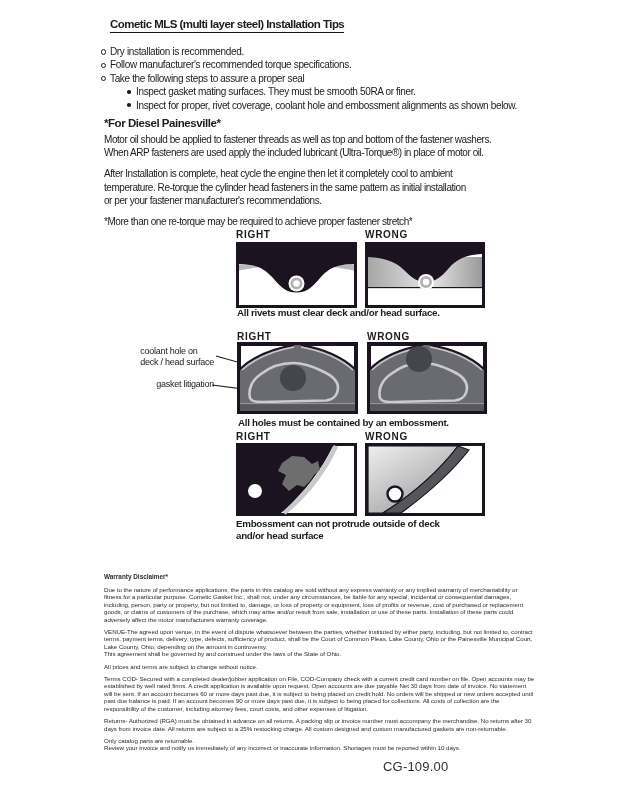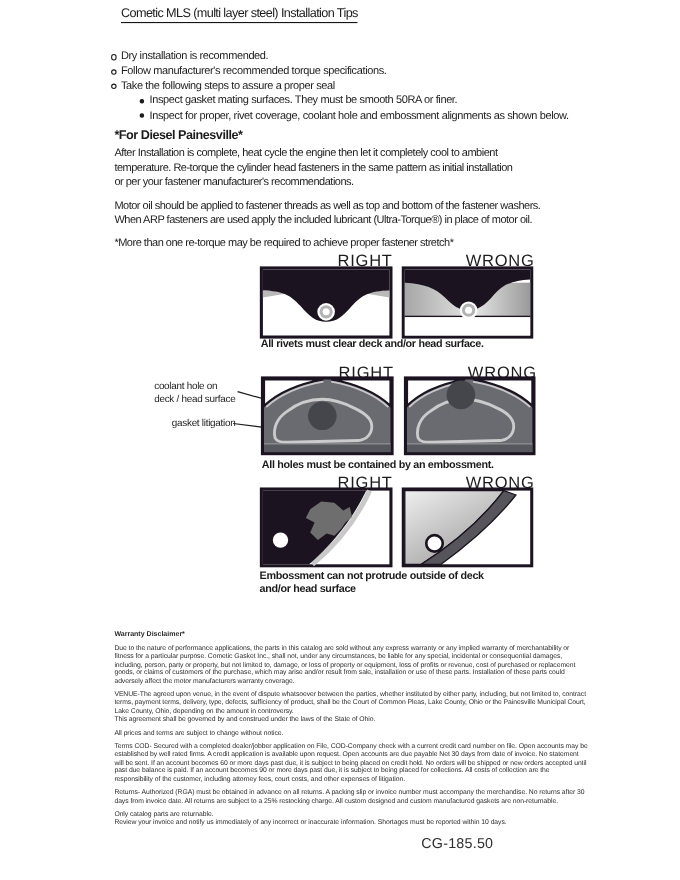--- a/index.html
+++ b/index.html
@@ -6,22 +6,22 @@
   body{
     width:618px;height:800px;position:relative;overflow:hidden;
     background:#ffffff;color:#1c1c1c;
     font-family:"Liberation Sans","DejaVu Sans",sans-serif;
     -webkit-font-smoothing:antialiased;
   }
   .abs{position:absolute;}
 
   
   .doc-title{
-    left:110px;top:6px;
-    font-size:11.5px;font-weight:normal;letter-spacing:-0.55px;
+    left:110px;top:18px;
+    font-size:11.5px;font-weight:bold;letter-spacing:-0.55px;
     border-bottom:1.6px solid #141414;padding-bottom:1.5px;
     white-space:nowrap;
   }
 
   
   .tips{left:101px;top:45px;font-size:10px;letter-spacing:-0.35px;line-height:13.4px;}
   .blt{position:relative;padding-left:9px;white-space:nowrap;}
   .blt::before{
     content:"";position:absolute;left:0;top:4.4px;width:3.2px;height:3.2px;
     border:0.9px solid #1c1c1c;border-radius:50%;
@@ -31,22 +31,22 @@
 
   
   .diesel{left:104px;top:117px;width:470px;}
   .diesel-h{font-size:11.5px;font-weight:bold;letter-spacing:-0.45px;margin-bottom:4px;}
   .para{font-size:10px;letter-spacing:-0.45px;line-height:13.2px;white-space:pre-line;}
   .para + .para{margin-top:8px;}
   .note{margin-top:9px;}
 
   
   .fig{left:0;width:618px;}
-  .fig-label{position:absolute;width:121px;text-align:right;
-    font-size:15px;font-weight:normal;letter-spacing:0.7px;white-space:nowrap;}
+  .fig-label{position:absolute;width:121px;text-align:left;
+    font-size:10px;font-weight:bold;letter-spacing:0.7px;white-space:nowrap;}
   .panel{position:absolute;}
   .panel svg{display:block;}
   .caption{position:absolute;font-size:9.8px;font-weight:bold;letter-spacing:-0.3px;
     white-space:pre-line;line-height:11.5px;}
   .callout{position:absolute;font-size:9px;line-height:10.5px;letter-spacing:-0.25px;
     white-space:pre-line;}
   .leaders{position:absolute;left:0;top:0;pointer-events:none;}
 
   
   .legal{left:104px;top:573px;width:432px;color:#2b2b2b;}
@@ -63,25 +63,25 @@
 <div class="abs tips">
   <div class="blt">Dry installation is recommended.</div>
   <div class="blt">Follow manufacturer's recommended torque specifications.</div>
   <div class="blt">Take the following steps to assure a proper seal</div>
   <div class="blt sub">Inspect gasket mating surfaces.  They must be smooth 50RA or finer.</div>
   <div class="blt sub">Inspect for proper, rivet coverage, coolant hole and embossment alignments as shown below.</div>
 </div>
 
 <div class="abs diesel">
   <div class="diesel-h">*For Diesel Painesville*</div>
+  <div class="para">Motor oil should be applied to fastener threads as well as top and bottom of the fastener washers.
+When ARP fasteners are used apply the included lubricant (Ultra-Torque®) in place of motor oil.</div>
   <div class="para">After Installation is complete, heat cycle the engine then let it completely cool to ambient
 temperature. Re-torque the cylinder head fasteners in the same pattern as initial installation
 or per your fastener manufacturer's recommendations.</div>
-  <div class="para">Motor oil should be applied to fastener threads as well as top and bottom of the fastener washers.
-When ARP fasteners are used apply the included lubricant (Ultra-Torque®) in place of motor oil.</div>
   <div class="para note">*More than one re-torque may be required to achieve proper fastener stretch*</div>
 </div>
 
 <div class="abs fig" style="top:229px;height:96px;">
   <div class="fig-label" style="left:236px;top:0;">RIGHT</div>
   <div class="fig-label" style="left:365px;top:0;">WRONG</div>
 
   <div class="panel" style="left:236px;top:13px;">
     <svg width="121" height="66" viewBox="0 0 121 66">
       <rect x="1.5" y="1.5" width="118" height="63" fill="#ffffff" stroke="#1b1320" stroke-width="3"></rect>
@@ -199,13 +199,13 @@
   <div class="lp">Due to the nature of performance applications, the parts in this catalog are sold without any express warranty or any implied warranty of merchantability or fitness for a particular purpose.  Cometic Gasket Inc., shall not, under any circumstances, be liable for any special, incidental or consequential damages, including, person, party or property, but not limited to, damage, or loss of property or equipment, loss of profits or revenue, cost of purchased or replacement goods, or claims of customers of the purchase, which may arise and/or result from sale, installation or use of these parts.  Installation of these parts could adversely affect the motor manufacturers warranty coverage.</div>
   <div class="lp">VENUE-The agreed upon venue, in the event of dispute whatsoever between the parties, whether instituted by either party, including, but not limited to, contract terms, payment terms, delivery, type, defects, sufficiency of product, shall be the Court of Common Pleas, Lake County, Ohio or the Painesville Municipal Court, Lake County, Ohio, depending on the amount in controversy.
 This agreement shall be governed by and construed under the laws of the State of Ohio.</div>
   <div class="lp">All prices and terms are subject to change without notice.</div>
   <div class="lp">Terms COD- Secured with a completed dealer/jobber application on File, COD-Company check with a current credit card number on file.  Open accounts may be established by well rated firms.  A credit application is available upon request.  Open accounts are due payable Net 30 days from date of invoice.  No statement will be sent.  If an account becomes 60 or more days past due, it is subject to being placed on credit hold.  No orders will be shipped or new orders accepted until past due balance is paid.  If an account becomes 90 or more days past due, it is subject to being placed for collections.  All costs of collection are the responsibility of the customer, including attorney fees, court costs, and other expenses of litigation.</div>
   <div class="lp">Returns- Authorized (RGA) must be obtained in advance on all returns.  A packing slip or invoice number must accompany the merchandise.  No returns after 30 days from invoice date.  All returns are subject to a 25% restocking charge.  All custom designed and custom manufactured gaskets are non-returnable.</div>
   <div class="lp">Only catalog parts are returnable.
 Review your invoice and notify us immediately of any incorrect or inaccurate information.  Shortages must be reported within 10 days.</div>
 </div>
 
-<div class="abs footer-code">CG-185.50</div>
+<div class="abs footer-code">CG-109.00</div>
 
 </body></html>

